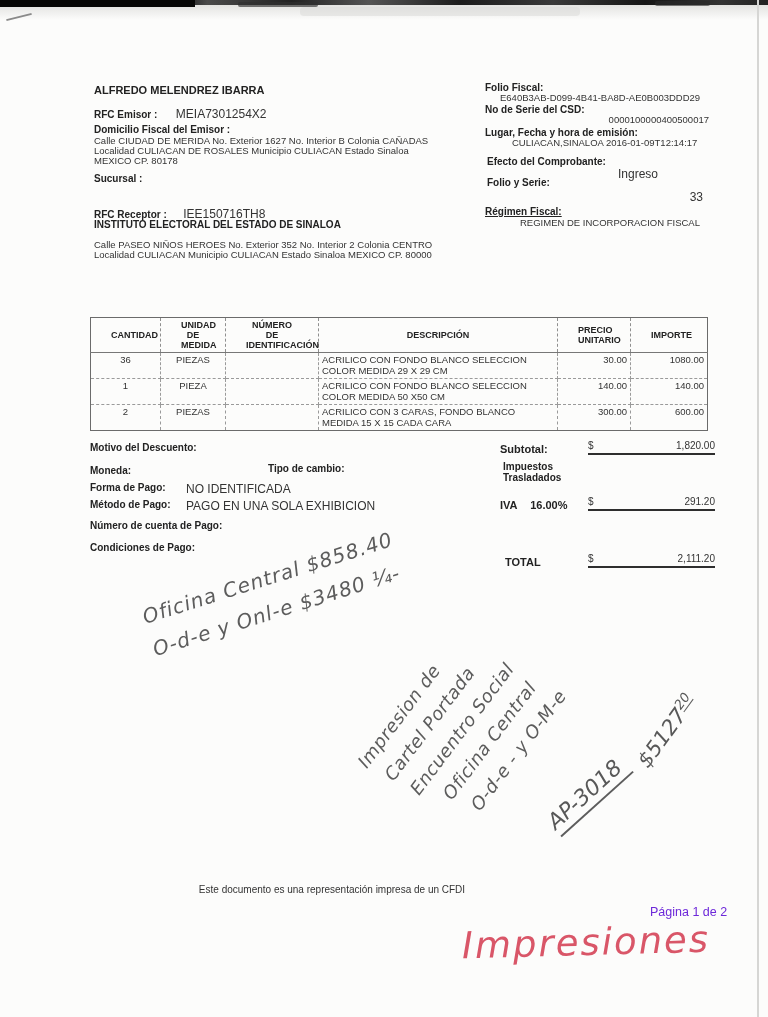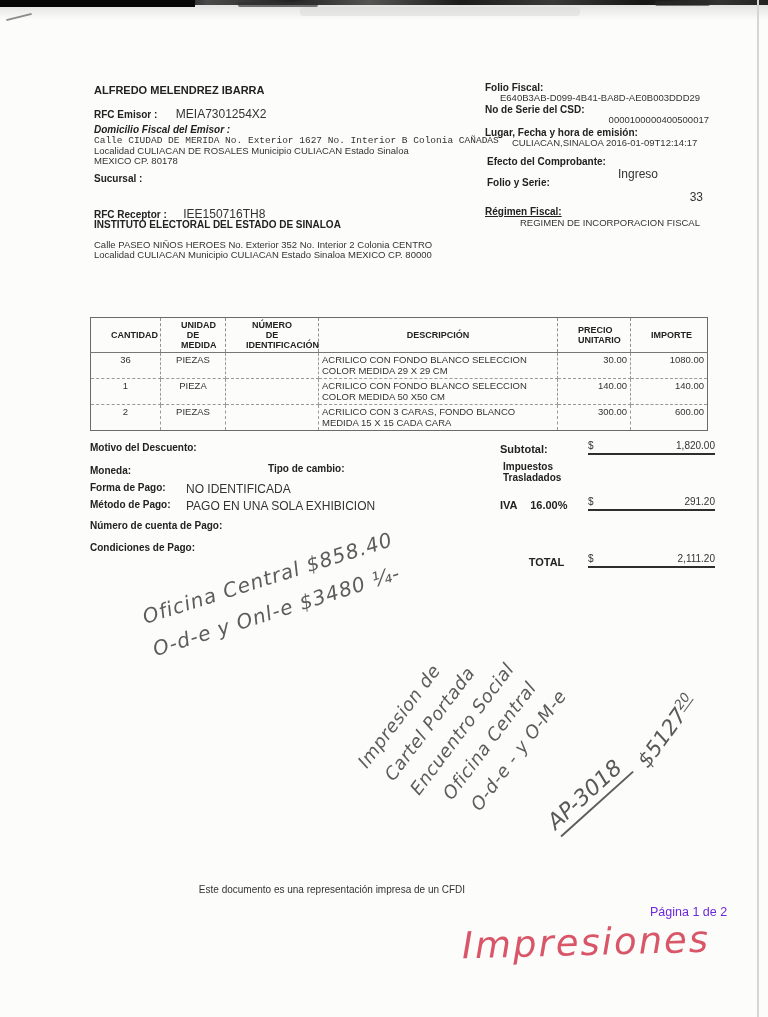--- a/index.html
+++ b/index.html
@@ -80,22 +80,22 @@
 <div class="abs scan-bump1"></div>
 <div class="abs scan-bump2"></div>
 <div class="abs pen-slash"></div>
 <div class="abs scan-right-edge"></div>
 
 <div class="abs lbl" style="left:94px; top:84px; font-size:11px;">ALFREDO MELENDREZ IBARRA</div>
 <div class="abs" style="left:94px; top:104px;">
   <span class="lbl">RFC Emisor :</span>
   <span class="val" style="margin-left:14px;">MEIA7301254X2</span>
 </div>
-<div class="abs lbl" style="left:94px; top:124px;font-style:italic;">Domicilio Fiscal del Emisor :</div>
-<div class="abs small" style="left:94px; top:136px;font-family:Liberation Mono, monospace;">Calle CIUDAD DE MERIDA No. Exterior 1627 No. Interior B Colonia CAÑADAS</div>
+<div class="abs lbl" style="left:94px; top:124px;">Domicilio Fiscal del Emisor :</div>
+<div class="abs small" style="left:94px; top:136px;">Calle CIUDAD DE MERIDA No. Exterior 1627 No. Interior B Colonia CAÑADAS</div>
 <div class="abs small" style="left:94px; top:146px;">Localidad CULIACAN DE ROSALES Municipio CULIACAN Estado Sinaloa</div>
 <div class="abs small" style="left:94px; top:156px;">MEXICO CP. 80178</div>
 <div class="abs lbl" style="left:94px; top:173px;">Sucursal :</div>
 
 <div class="abs" style="left:94px; top:204px;">
   <span class="lbl">RFC Receptor :</span>
   <span class="val" style="margin-left:12px;">IEE150716TH8</span>
 </div>
 <div class="abs lbl" style="left:94px; top:219px; font-size:10px;">INSTITUTO ELECTORAL DEL ESTADO DE SINALOA</div>
 <div class="abs small" style="left:94px; top:240px;">Calle PASEO NIÑOS HEROES No. Exterior 352 No. Interior 2 Colonia CENTRO</div>
@@ -184,21 +184,21 @@
   <span class="total-label">
     <span>IVA</span>
     <span style="margin-left:10px; font-weight:bold;">16.00%</span>
   </span>
   <span class="amount-box">
     <span>$</span>
     <span>291.20</span>
   </span>
 </div>
 <div class="total-row" style="top:553px;">
-  <span class="total-label" style="padding-left:5px;text-align:center;">TOTAL</span>
+  <span class="total-label" style="padding-left:5px;">TOTAL</span>
   <span class="amount-box">
     <span>$</span>
     <span>2,111.20</span>
   </span>
 </div>
 
 <div class="abs hw hw-block1">
   <div>Oficina Central $858.40</div>
   <div>O-d-e y Onl-e $3480 ¼-</div>
 </div>

